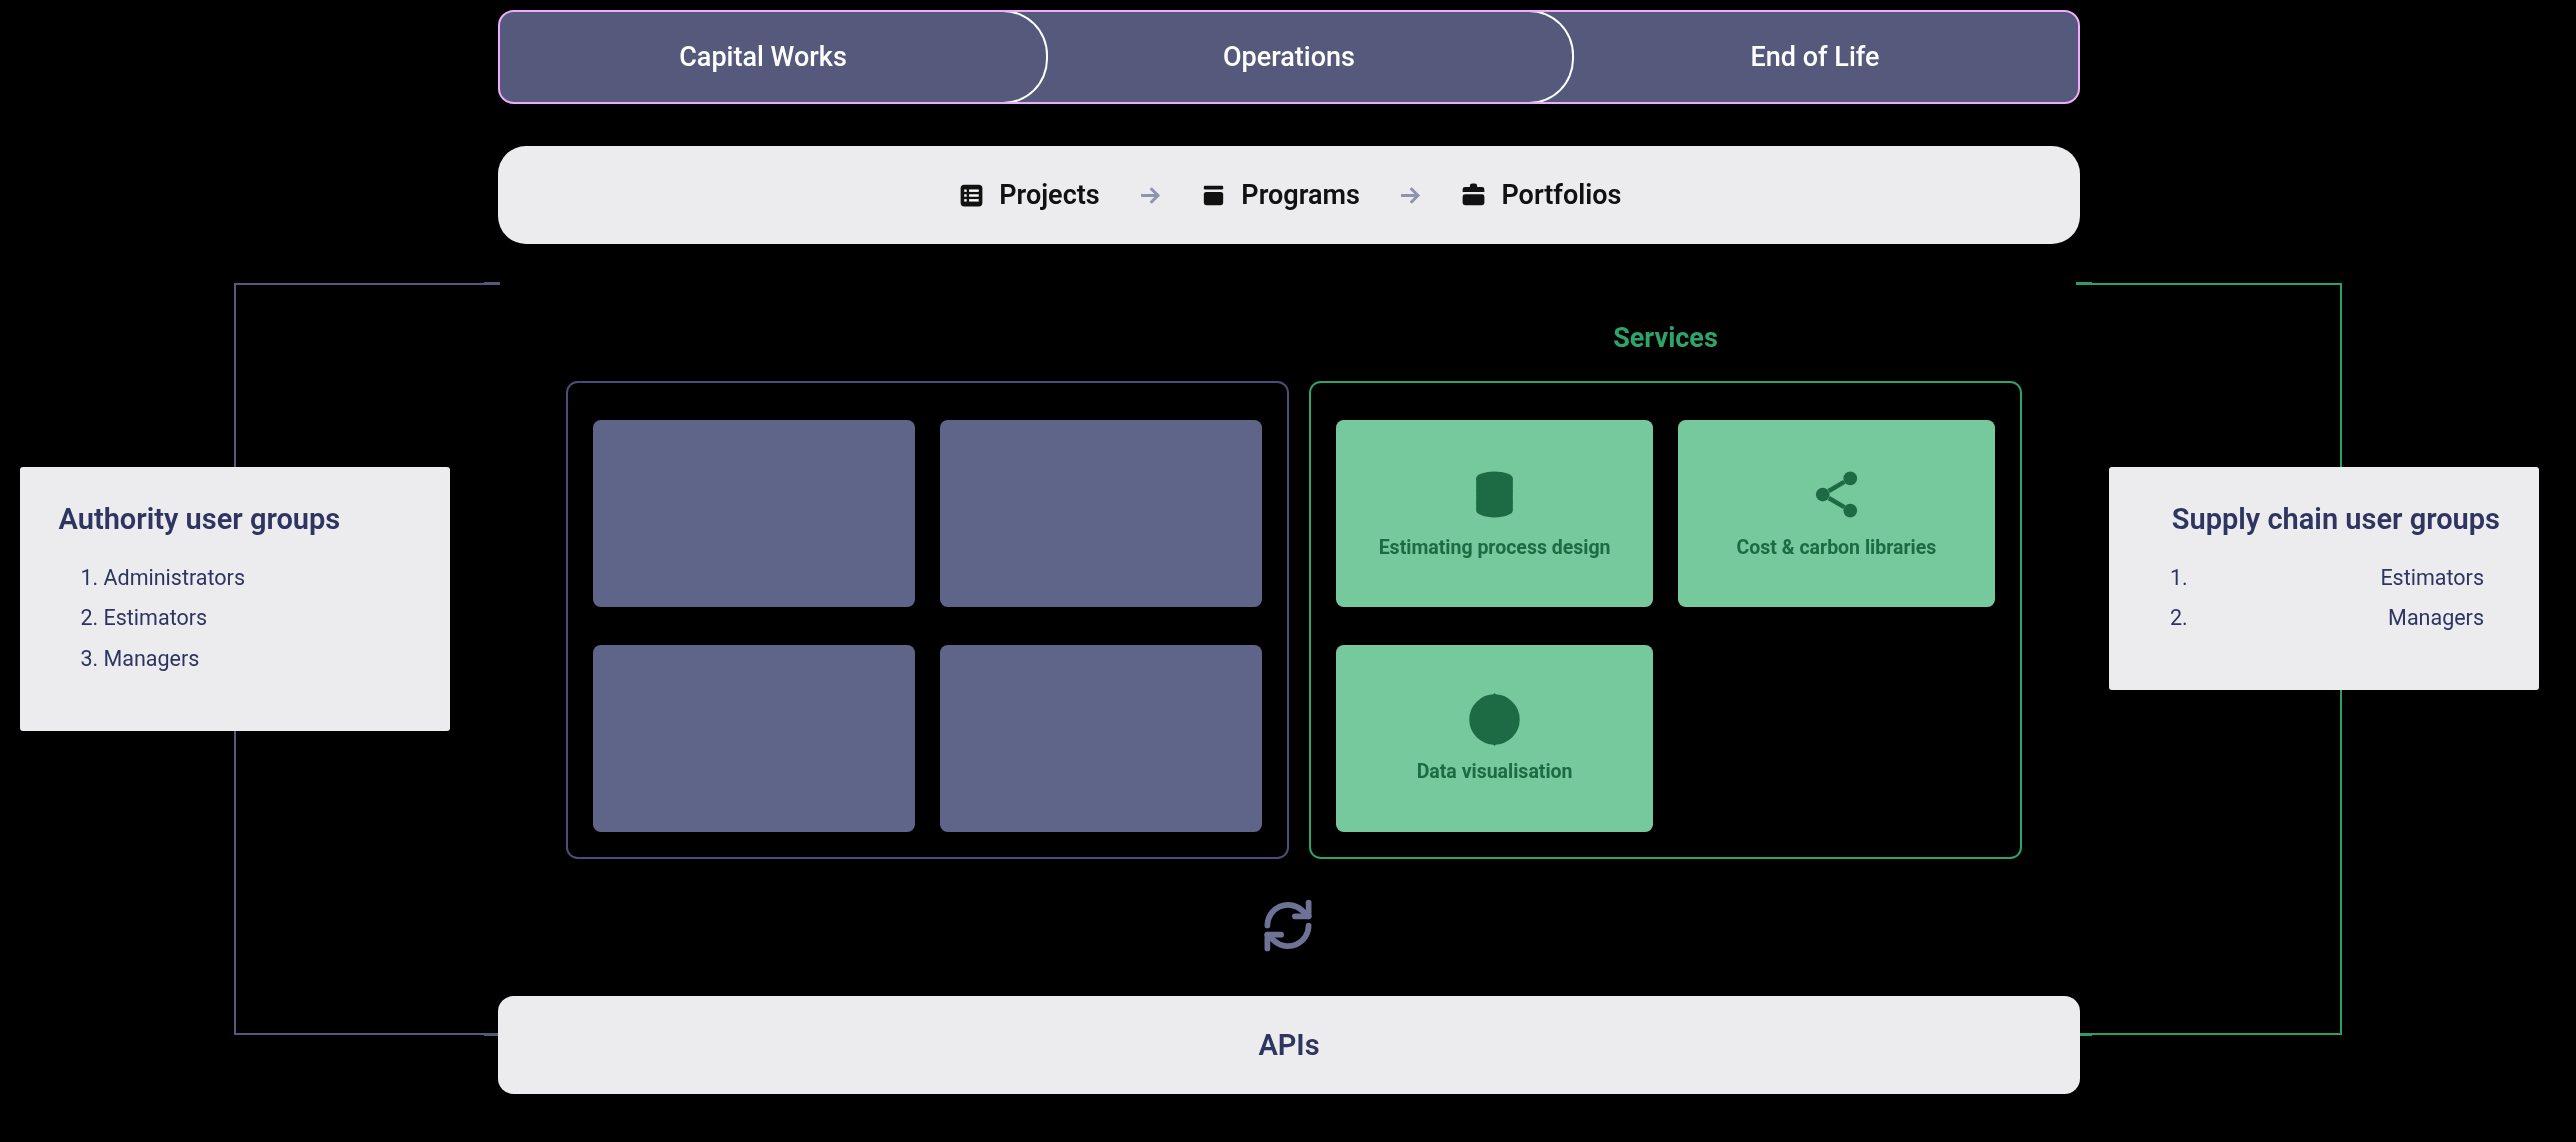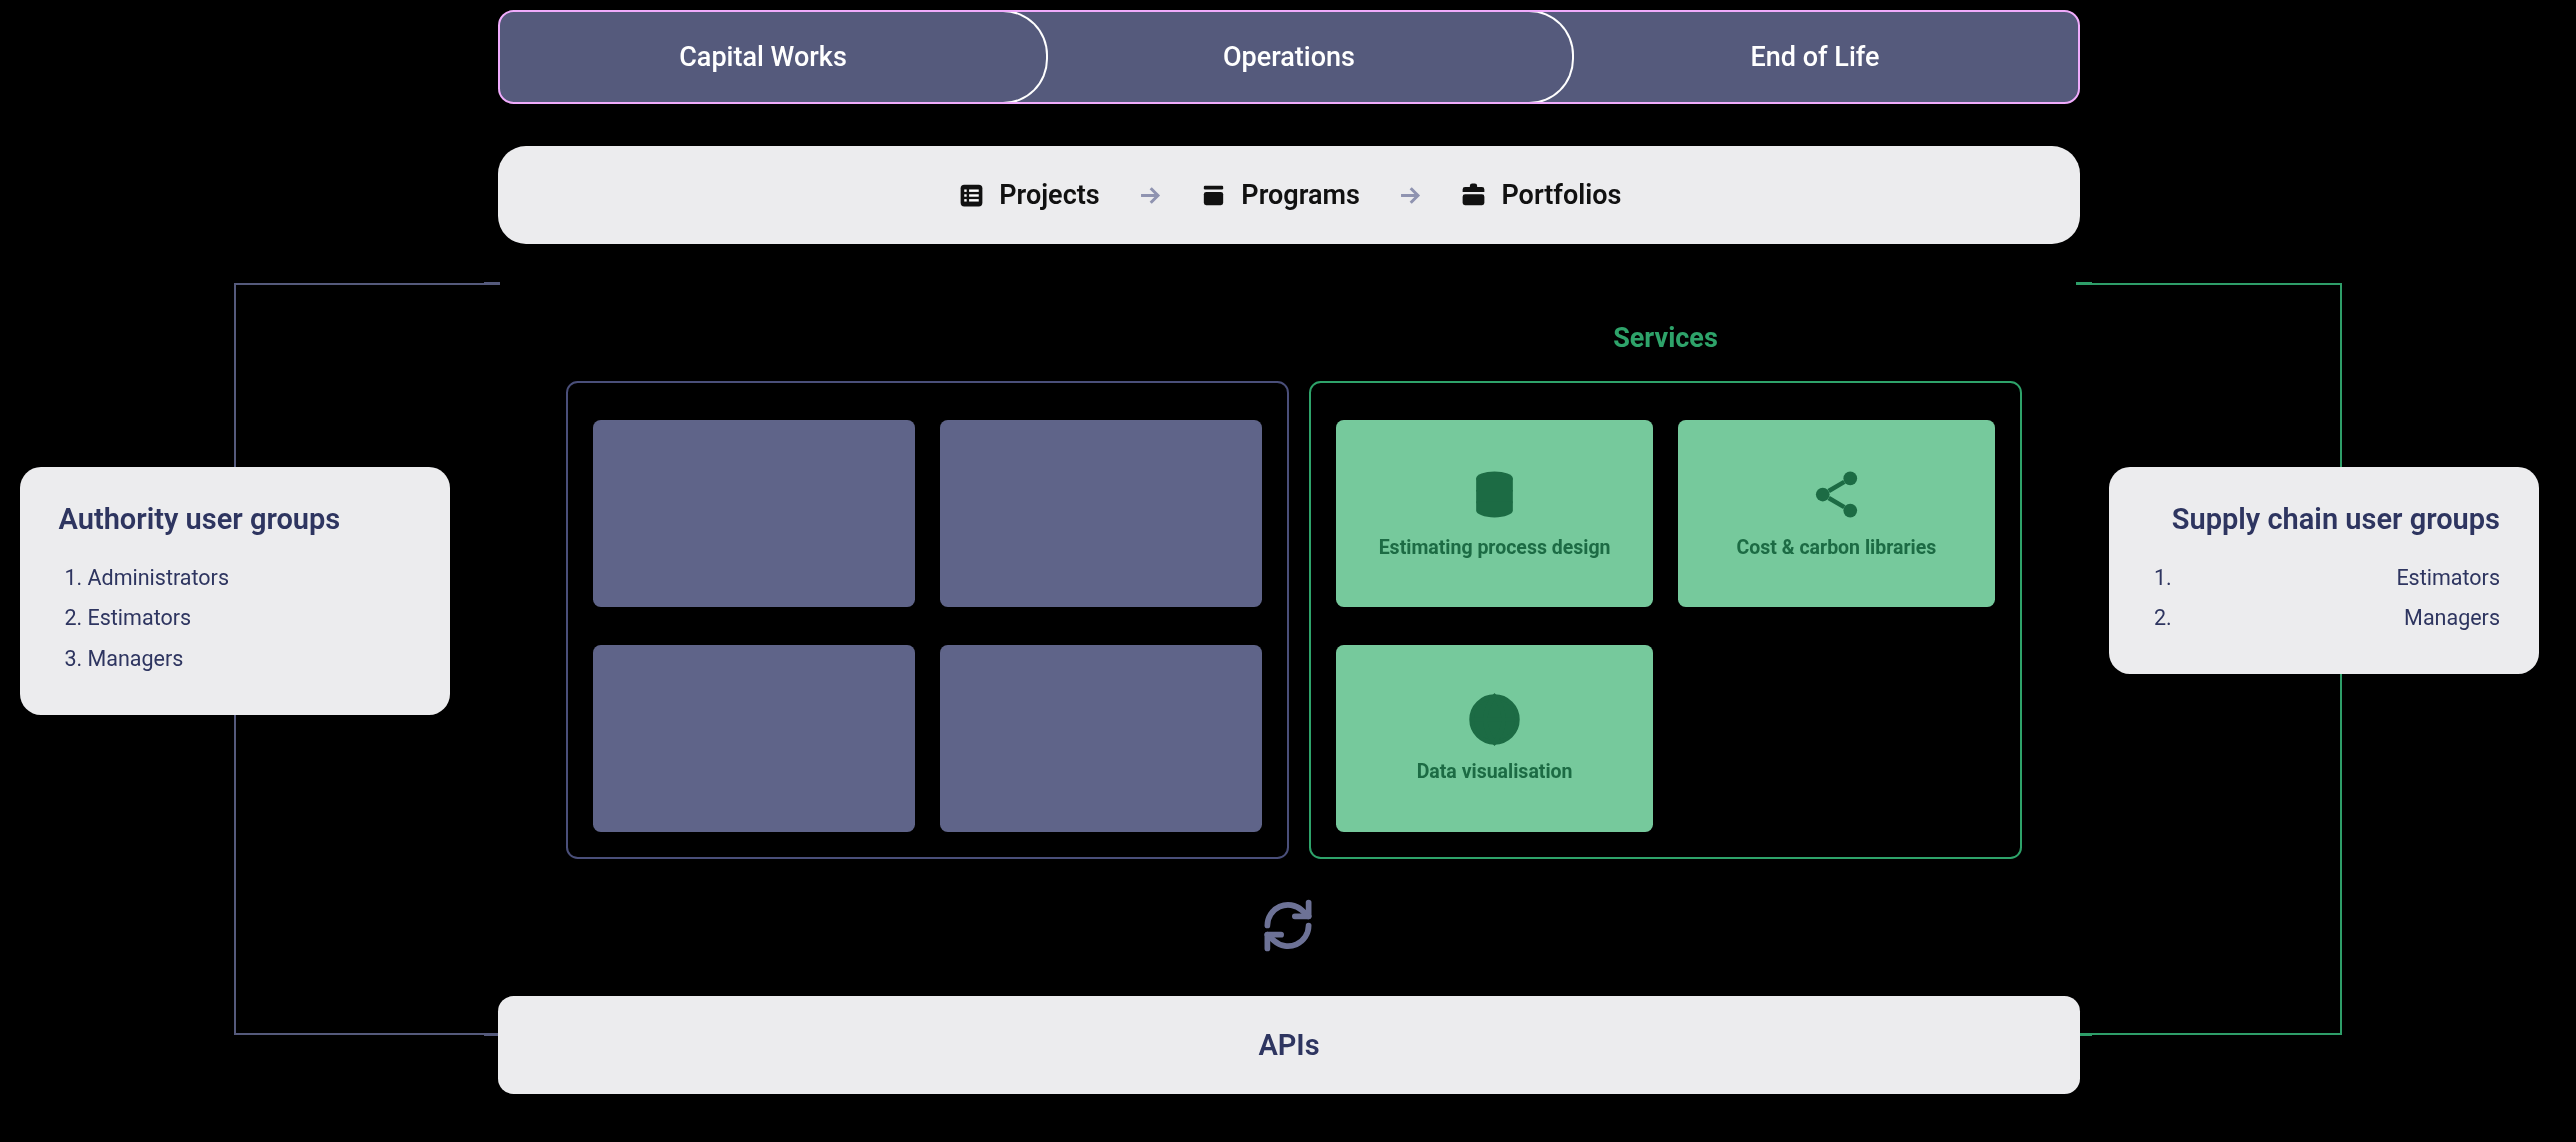--- a/index.html
+++ b/index.html
@@ -70,28 +70,28 @@
   }
   .crumb { display: flex; align-items: center; gap: 13.7px; }
   .crumb .ic { width: 29px; height: 29px; display: flex; align-items: center; justify-content: center; }
   .crumb-arrow { color: var(--arrow-gray); display: flex; align-items: center; }
   .crumb-arrow svg { width: 29px; height: 29px; }
 
   
   .panel {
     position: absolute;
     background: var(--gray-bg);
-    border-radius: 21px;
+    border-radius: 3px;
     padding: 35px 39px;
     color: var(--navy-text);
   }
   .panel-left  { left: 19.5px;  top: 467px; width: 430px; }
   .panel-right { right: 37px; top: 467px; width: 430px; text-align: right; }
   .panel h3 { margin: 0 0 21.5px 0; font-size: 29px; font-weight: 600; }
-  .panel ol { margin: 0; padding-left: 29px; font-size: 21.5px; line-height: 1.9; font-weight: 400; }
+  .panel ol { margin: 16px; padding-left: 29px; font-size: 21.5px; line-height: 1.9; font-weight: 400; }
 
   
   .bracket {
     position: absolute;
     border-top: 2.9px solid;
     border-bottom: 2.9px solid;
   }
   .bracket-left  { left: 234px;  top: 283px; width: 264px; height: 752px; border-left: 2.9px solid var(--slate);  border-color: var(--slate); }
   .bracket-left::before, .bracket-left::after { content:""; position:absolute; right:-2px; width:15.6px; height:2.9px; background: var(--slate); }
   .bracket-left::before { top:-2.9px; } .bracket-left::after { bottom:-2.9px; }

